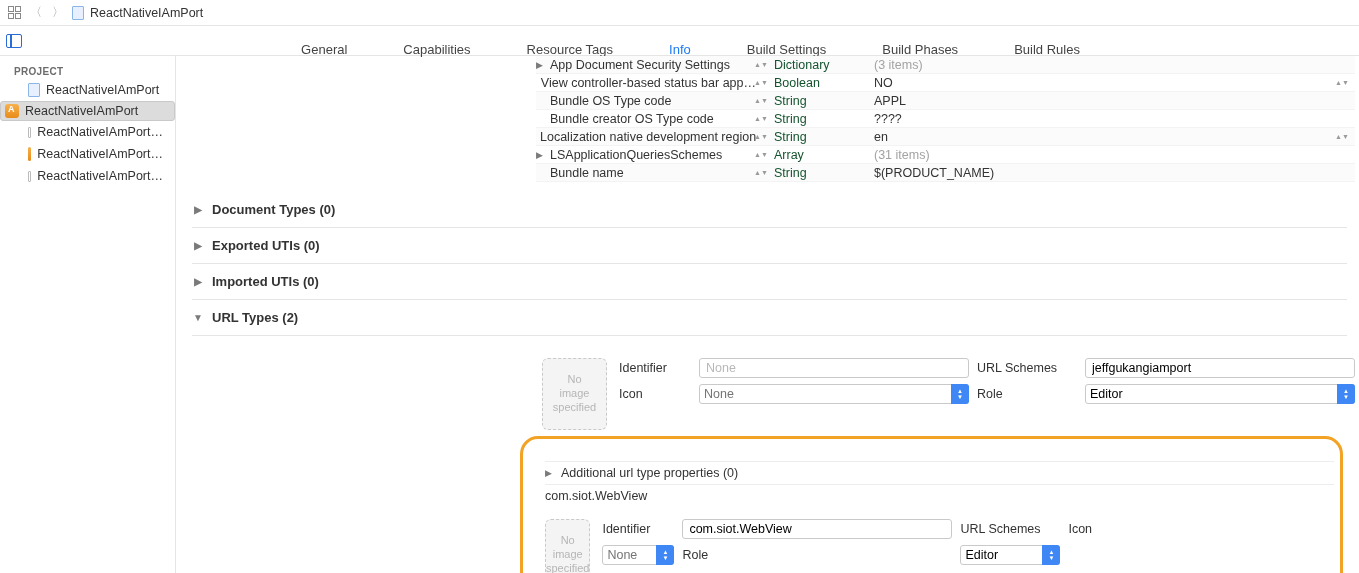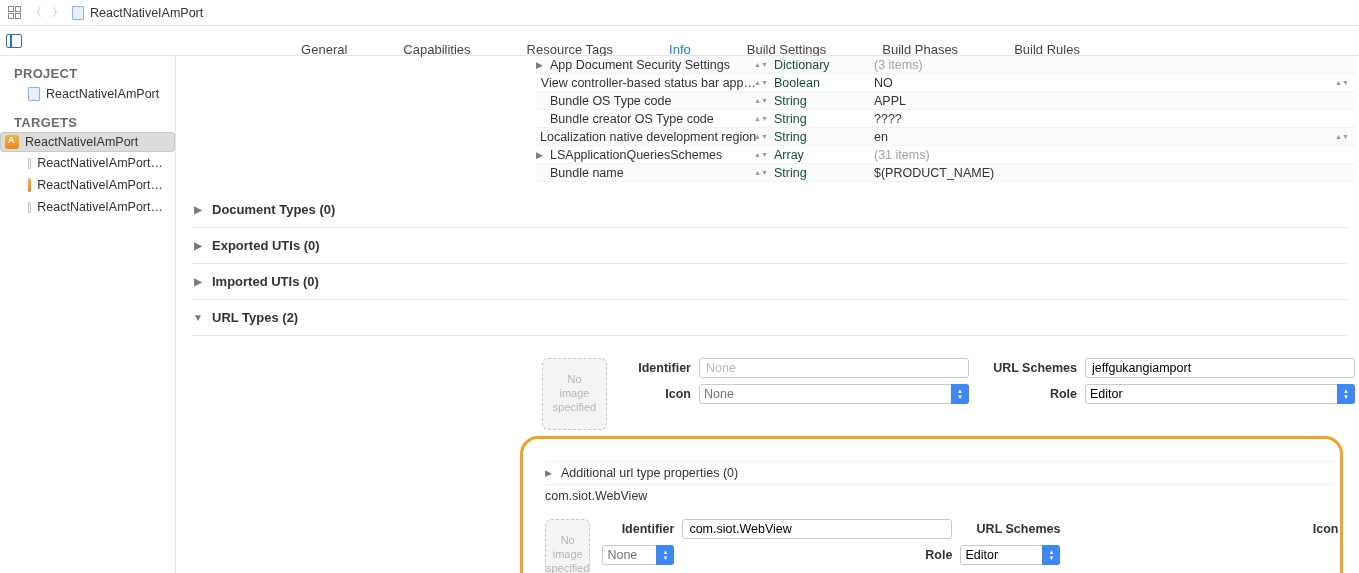--- a/index.html
+++ b/index.html
@@ -17,21 +17,21 @@
     .tabrow { height: 30px; border-bottom: 1px solid #e5e5e5; display:flex; align-items:center; padding-left: 6px; }
     .paneltoggle { width:16px; height:14px; border:1.5px solid #2a6cd6; border-radius:2px; position:relative; }
     .paneltoggle::before { content:""; position:absolute; left:3px; top:0; bottom:0; width:1.5px; background:#2a6cd6; }
     .tabs { flex:1; display:flex; justify-content:center; gap:48px; }
     .tabs span { font-size:13px; color:#444; padding:6px 4px; cursor:default;margin-top:18px; }
     .tabs span.active { color:#1e7bf2; }
 
     
     .body { display:flex; height: calc(573px - 56px); }
     .sidebar { width: 176px; border-right:1px solid #e5e5e5; padding-top:6px; }
-    .side-head { font-size:13px; letter-spacing:0.3px; color:#6c6c6c; font-weight:600; padding:4px 14px 2px; text-transform:uppercase; }
+    .side-head { font-size:10px; letter-spacing:0.3px; color:#6c6c6c; font-weight:600; padding:4px 14px 2px; text-transform:uppercase; }
     .side-item { display:flex; align-items:center; gap:6px; padding:3px 12px 3px 28px; font-size:12.5px; color:#333; cursor:default; height:22px; }
     .side-item.sel { background:#dcdcdc; }
     .ic-blue { width:12px; height:14px; background:#e8f0ff; border:1px solid #8bb4e8; border-radius:1px; }
     .ic-app { width:14px; height:14px; background:linear-gradient(#f7b14d,#e88b1a); border-radius:3px; position:relative; }
     .ic-app::after { content:"A"; font-size:9px; color:#fff; font-weight:bold; position:absolute; left:3px; top:0; }
     .ic-folder { width:14px; height:11px; background:#fff; border:1px solid #bbb; border-radius:1px; }
 
     .main { flex:1; overflow:auto; padding-right:4px; }
 
     
@@ -47,21 +47,21 @@
 
     
     .sections { margin: 10px 0 0 10px; }
     .disc { display:flex; align-items:center; gap:8px; padding:10px 0; font-size:13px; font-weight:600; color:#333; border-bottom:1px solid #e5e5e5; margin-left: 6px; margin-right: 8px; cursor:default;}
     .disc .tri2 { font-size:10px; color:#7a7a7a; width:12px; text-align:center; }
     .disc.open .tri2 { transform:none; }
 
     .urlblock { margin-left: 366px; margin-top: 22px; display:flex; gap:12px; align-items:flex-start; }
     .imgwell { width:72px; height:72px; border:1px dashed #c9c9c9; border-radius:6px; background:#f4f4f4; display:flex; align-items:center; justify-content:center; text-align:center; color:#b6b6b6; font-size:11px; line-height:1.25; }
     .fields { flex:1; display:grid; grid-template-columns: 72px 270px 100px 270px; gap:6px 8px; align-items:center; }
-    .lbl { text-align:right; font-size:12.5px; color:#333;font-weight:bold; }
+    .lbl { font-size:12.5px; color:#333; }
     .tin { height:20px; border:1px solid #c9c9c9; border-radius:3px; padding:0 6px; font-size:12.5px; width:100%; }
     .tin::placeholder { color:#b8b8b8; }
     .sel { height:20px; border:1px solid #c9c9c9; border-radius:3px; font-size:12.5px; background:#fff; padding-left:4px; width:100%; }
     .sel-wrap { position:relative; display:flex; }
     .sel-btn { position:absolute; right:0; top:0; bottom:0; width:18px; background:#3e87f5; border-radius:0 3px 3px 0; display:flex; flex-direction:column; align-items:center; justify-content:center; }
     .sel-btn::before { content:"▲"; color:#fff; font-size:6px; line-height:6px; }
     .sel-btn::after { content:"▼"; color:#fff; font-size:6px; line-height:6px; }
 
     .addl { margin-left: 366px; margin-top:14px; padding:4px 0; border-top:1px solid #ededed; border-bottom:1px solid #ededed; display:flex; align-items:center; gap:6px; font-size:12.5px;}
     .subtitle { margin-left: 366px; font-size:12.5px; color:#333; padding:4px 0 6px; }
@@ -102,21 +102,20 @@
 </div>
 
 <div class="body">
 
   <div class="sidebar">
     <div class="side-head">PROJECT</div>
     <div class="side-item">
       <span class="ic-blue"></span>
       <span>ReactNativeIAmPort</span>
     </div>
-    <div class="side-head" style="margin-top:6px">TARGETS</div>
     <div class="side-item sel">
       <span class="ic-app"></span>
       <span>ReactNativeIAmPort</span>
     </div>
     <div class="side-item">
       <span class="ic-folder"></span>
       <span>ReactNativeIAmPort…</span>
     </div>
     <div class="side-item">
       <span class="ic-app"></span>

